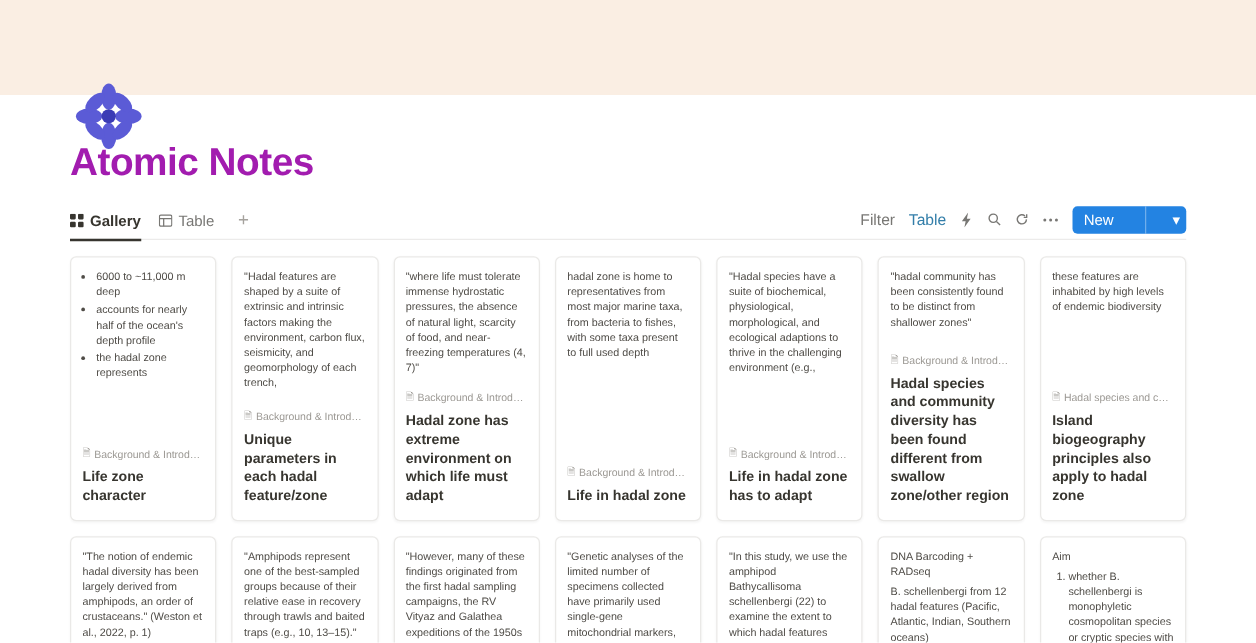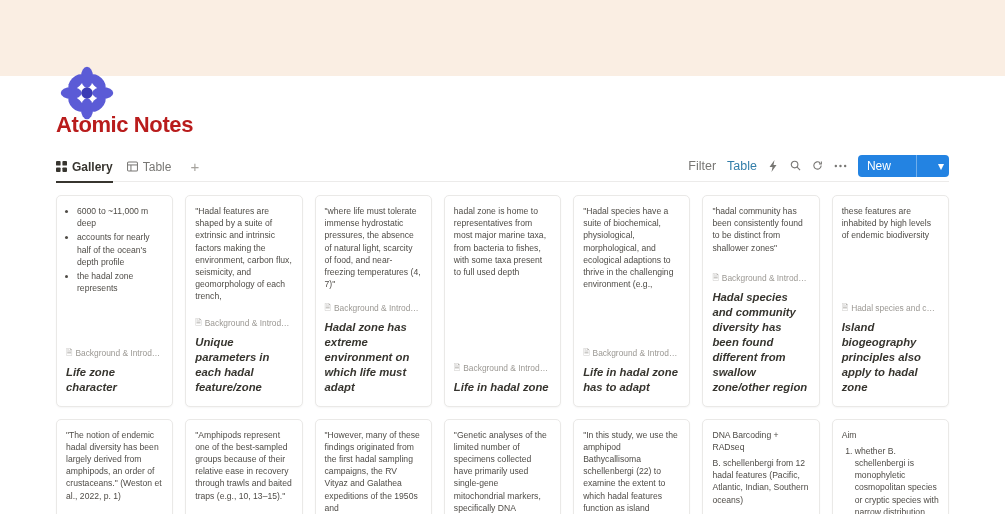--- a/index.html
+++ b/index.html
@@ -23,26 +23,26 @@
     position: absolute;
     top: -46px; left: 56px;
     width: 62px; height: 62px;
     display: flex; align-items: center; justify-content: center;
   }
   .flower {
     width: 56px; height: 56px;
     display: block;
   }
   .title {
-    font-size: 22px;
+    font-size: 31px;
     font-weight: bold;
     letter-spacing: -0.4px;
     margin: 32px 0 0 0;
     padding-top: 4px;
-    color: #b91c1c;
+    color: #a21caf;
   }
   .viewbar {
     display: flex;
     align-items: center;
     margin-top: 14px;
     height: 30px;
     border-bottom: 1px solid #ecebea;
     position: relative;
   }
   .view-tabs {
@@ -170,21 +170,20 @@
     overflow: hidden;
     text-overflow: ellipsis;
     white-space: nowrap;
   }
   .card-title {
     padding: 2px 9px 10px 9px;
     font-size: 11.3px;
     font-weight: bold;
     line-height: 1.33;
     color: #37352f;
-    font-style: italic;
   }
   .doc-ico { font-size: 8px; }
 </style>
 </head>
 <body>
 
 <div class="banner"></div>
 
 <div class="page">
 

